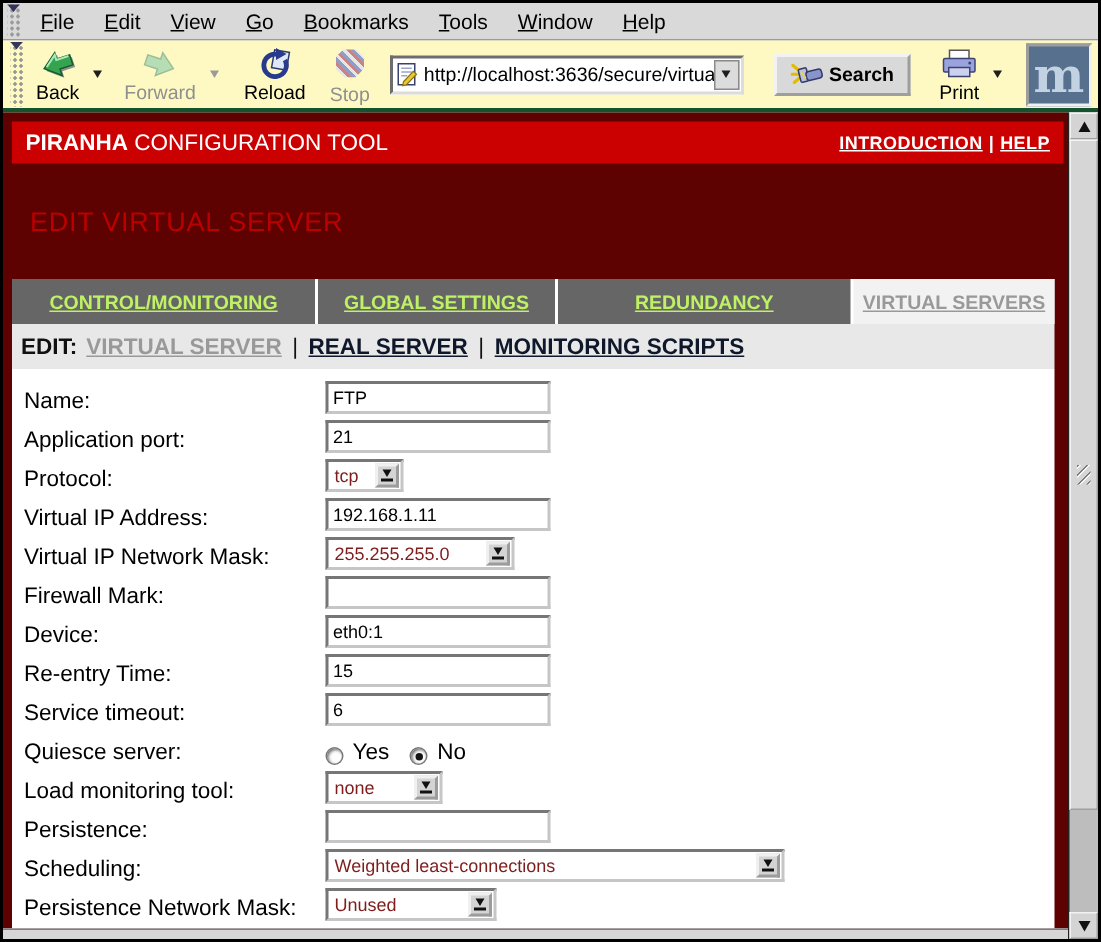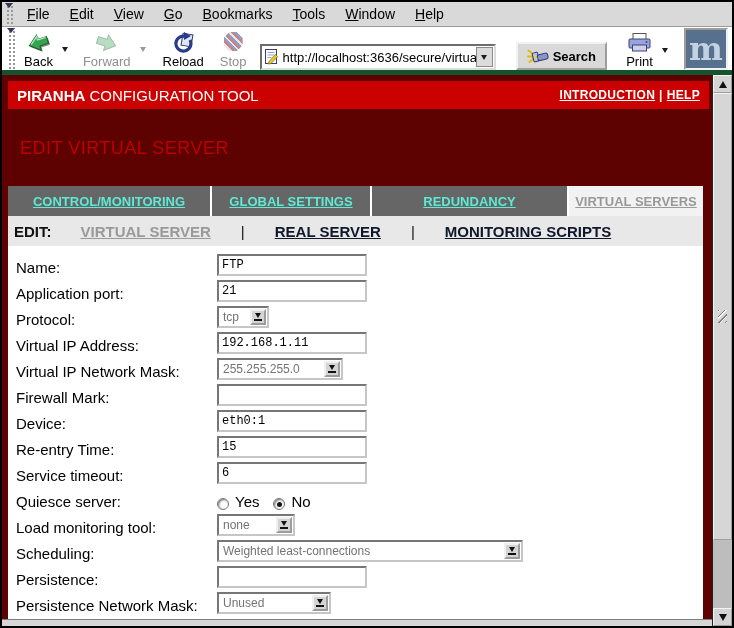--- a/index.html
+++ b/index.html
@@ -14,22 +14,22 @@
   .grippy{width:9px;align-self:stretch;margin:1px 3px 1px 1px;position:relative;
     background-image:radial-gradient(circle,#979797 1px,transparent 1.3px);
     background-size:4px 4px;background-position:1px 6px;}
   .grippy::before{content:'';position:absolute;top:0;left:0;
     border-left:4px solid transparent;border-right:4px solid transparent;
     border-top:5px solid #35355c;}
   .mi{padding:3px 10px;font-size:14px;color:#000;cursor:default;}
   .mn{text-decoration:underline;}
 
   
-  .navbar{height:48px;background:#ffffff;border-bottom:5px solid #14532d;
-    display:flex;align-items:flex-end;padding:0 4px;flex:none;}
+  .navbar{height:48px;background:#fef9c3;border-bottom:3px solid #14532d;
+    display:flex;align-items:center;padding:0 4px;flex:none;}
   .btnpair{display:flex;align-items:center;}
   .navbtn{display:flex;flex-direction:column;align-items:center;
     padding:2px 5px 1px 5px;font-size:13px;color:#000;}
   .navbtn .lab{margin-top:1px;}
   .navbtn.disabled{color:#8f8f8f;}
   .dd{padding:2px 4px;align-self:center;}
   .ddtri{display:block;width:0;height:0;border-left:3.5px solid transparent;
     border-right:3.5px solid transparent;border-top:5px solid #1d1d1d;}
   .ddtri.gray{border-top-color:#9a9a9a;}
   .stopicon{width:19px;height:19px;margin:2px 0;
@@ -59,42 +59,42 @@
   .brand{font-size:15px;}
   .brand b{font-weight:bold;}
   .hlinks{font-size:12px;font-weight:bold;letter-spacing:.3px;}
   .hlinks a{color:#fff;text-decoration:underline;cursor:pointer;}
   .hlinks .sep{text-decoration:none;margin:0 4px;}
   .pageheading{color:#bb0000;font-size:18px;letter-spacing:.5px;
     margin:29px 0 0 12px;font-weight:400;}
 
   
   .tabs{display:flex;margin:27px 6px 0 0;background:#fff;gap:2px;height:30px;}
-  .tab{background:#666666;color:#5eead4;font-size:13px;font-weight:bold;
+  .tab{background:#666666;color:#bef264;font-size:13px;font-weight:bold;
     display:flex;align-items:center;justify-content:center;text-decoration:underline;}
   .tab.t0{width:202px;}.tab.t1{width:158px;}.tab.t2{width:195px;}
   .tab.active{flex:1;background:#f2f2f2;color:#999999;}
 
   
   .subnav{height:30px;background:#e8e8e8;margin-right:6px;display:flex;align-items:center;
-    padding-left:6px;font-size:15px;font-weight:bold;color:#111;gap:23px;}
+    padding-left:6px;font-size:15px;font-weight:bold;color:#111;}
   .subnav .cur{color:#999999;text-decoration:underline;margin-left:6px;}
   .subnav .sep{margin:0 7px;font-weight:normal;}
   .subnav a{color:#0f172a;text-decoration:underline;cursor:pointer;}
 
   
   .formarea{background:#fff;margin-right:6px;padding:4px 0 0 8px;height:100%;}
   .frow{height:26px;display:flex;align-items:flex-end;}
   .flabel{width:201px;flex:none;font-size:15px;color:#000;}
   .ti{width:150px;height:22px;border:2px solid;border-color:#767676 #c6c6c6 #c6c6c6 #767676;
-    font-size:12px;font-family:Liberation Mono, monospace;
+    font-size:12px;font-family:Liberation Sans, sans-serif;
     padding:0 3px;background:#fff;color:#000;outline:none;}
   .sel{height:22px;border:2px solid;border-color:#767676 #c6c6c6 #c6c6c6 #767676;
     background:#fff;display:inline-flex;align-items:center;padding-left:4px;}
-  .selval{font-size:12px;color:#737373;white-space:nowrap;}
+  .selval{font-size:12px;color:#7f1d1d;white-space:nowrap;}
   .selbtn{margin-left:auto;width:16px;height:16px;background:#d4d4d4;
     border:2px outset #f0f0f0;display:flex;flex-direction:column;
     align-items:center;justify-content:center;margin-right:1px;}
   .seltri{width:0;height:0;border-left:3.5px solid transparent;
     border-right:3.5px solid transparent;border-top:5px solid #111;}
   .selbar{width:8px;height:1.5px;background:#111;margin-top:1px;}
   .w-proto{width:52px;}.w-mask{width:126px;}.w-none{width:78px;}
   .w-sched{width:306px;}.w-unused{width:114px;}
   .radio{width:12px;height:12px;border-radius:50%;background:#fdfdfd;flex:none;
     border:1px solid #777;box-shadow:inset 1px 1px 2px rgba(0,0,0,.55),inset -1px -1px 1px #fff;
@@ -324,36 +324,36 @@
             <div class="sel w-none">
               <span class="selval">none</span>
               <span class="selbtn">
                   <span class="seltri"></span>
                   <span class="selbar"></span>
                 </span>
             </div>
           </div>
 
           <div class="frow">
+            <label class="flabel">Persistence:</label>
+            <input class="ti" value="" style="">
+          </div>
+
+          <div class="frow">
             <label class="flabel">Scheduling:</label>
             <div class="sel w-sched">
               <span class="selval">Weighted least-connections</span>
               <span class="selbtn">
                   <span class="seltri"></span>
                   <span class="selbar"></span>
                 </span>
             </div>
           </div>
 
           <div class="frow">
-            <label class="flabel">Persistence:</label>
-            <input class="ti" value="" style="">
-          </div>
-
-          <div class="frow">
             <label class="flabel">Persistence Network Mask:</label>
             <div class="sel w-unused">
               <span class="selval">Unused</span>
               <span class="selbtn">
                   <span class="seltri"></span>
                   <span class="selbar"></span>
                 </span>
             </div>
           </div>
 

